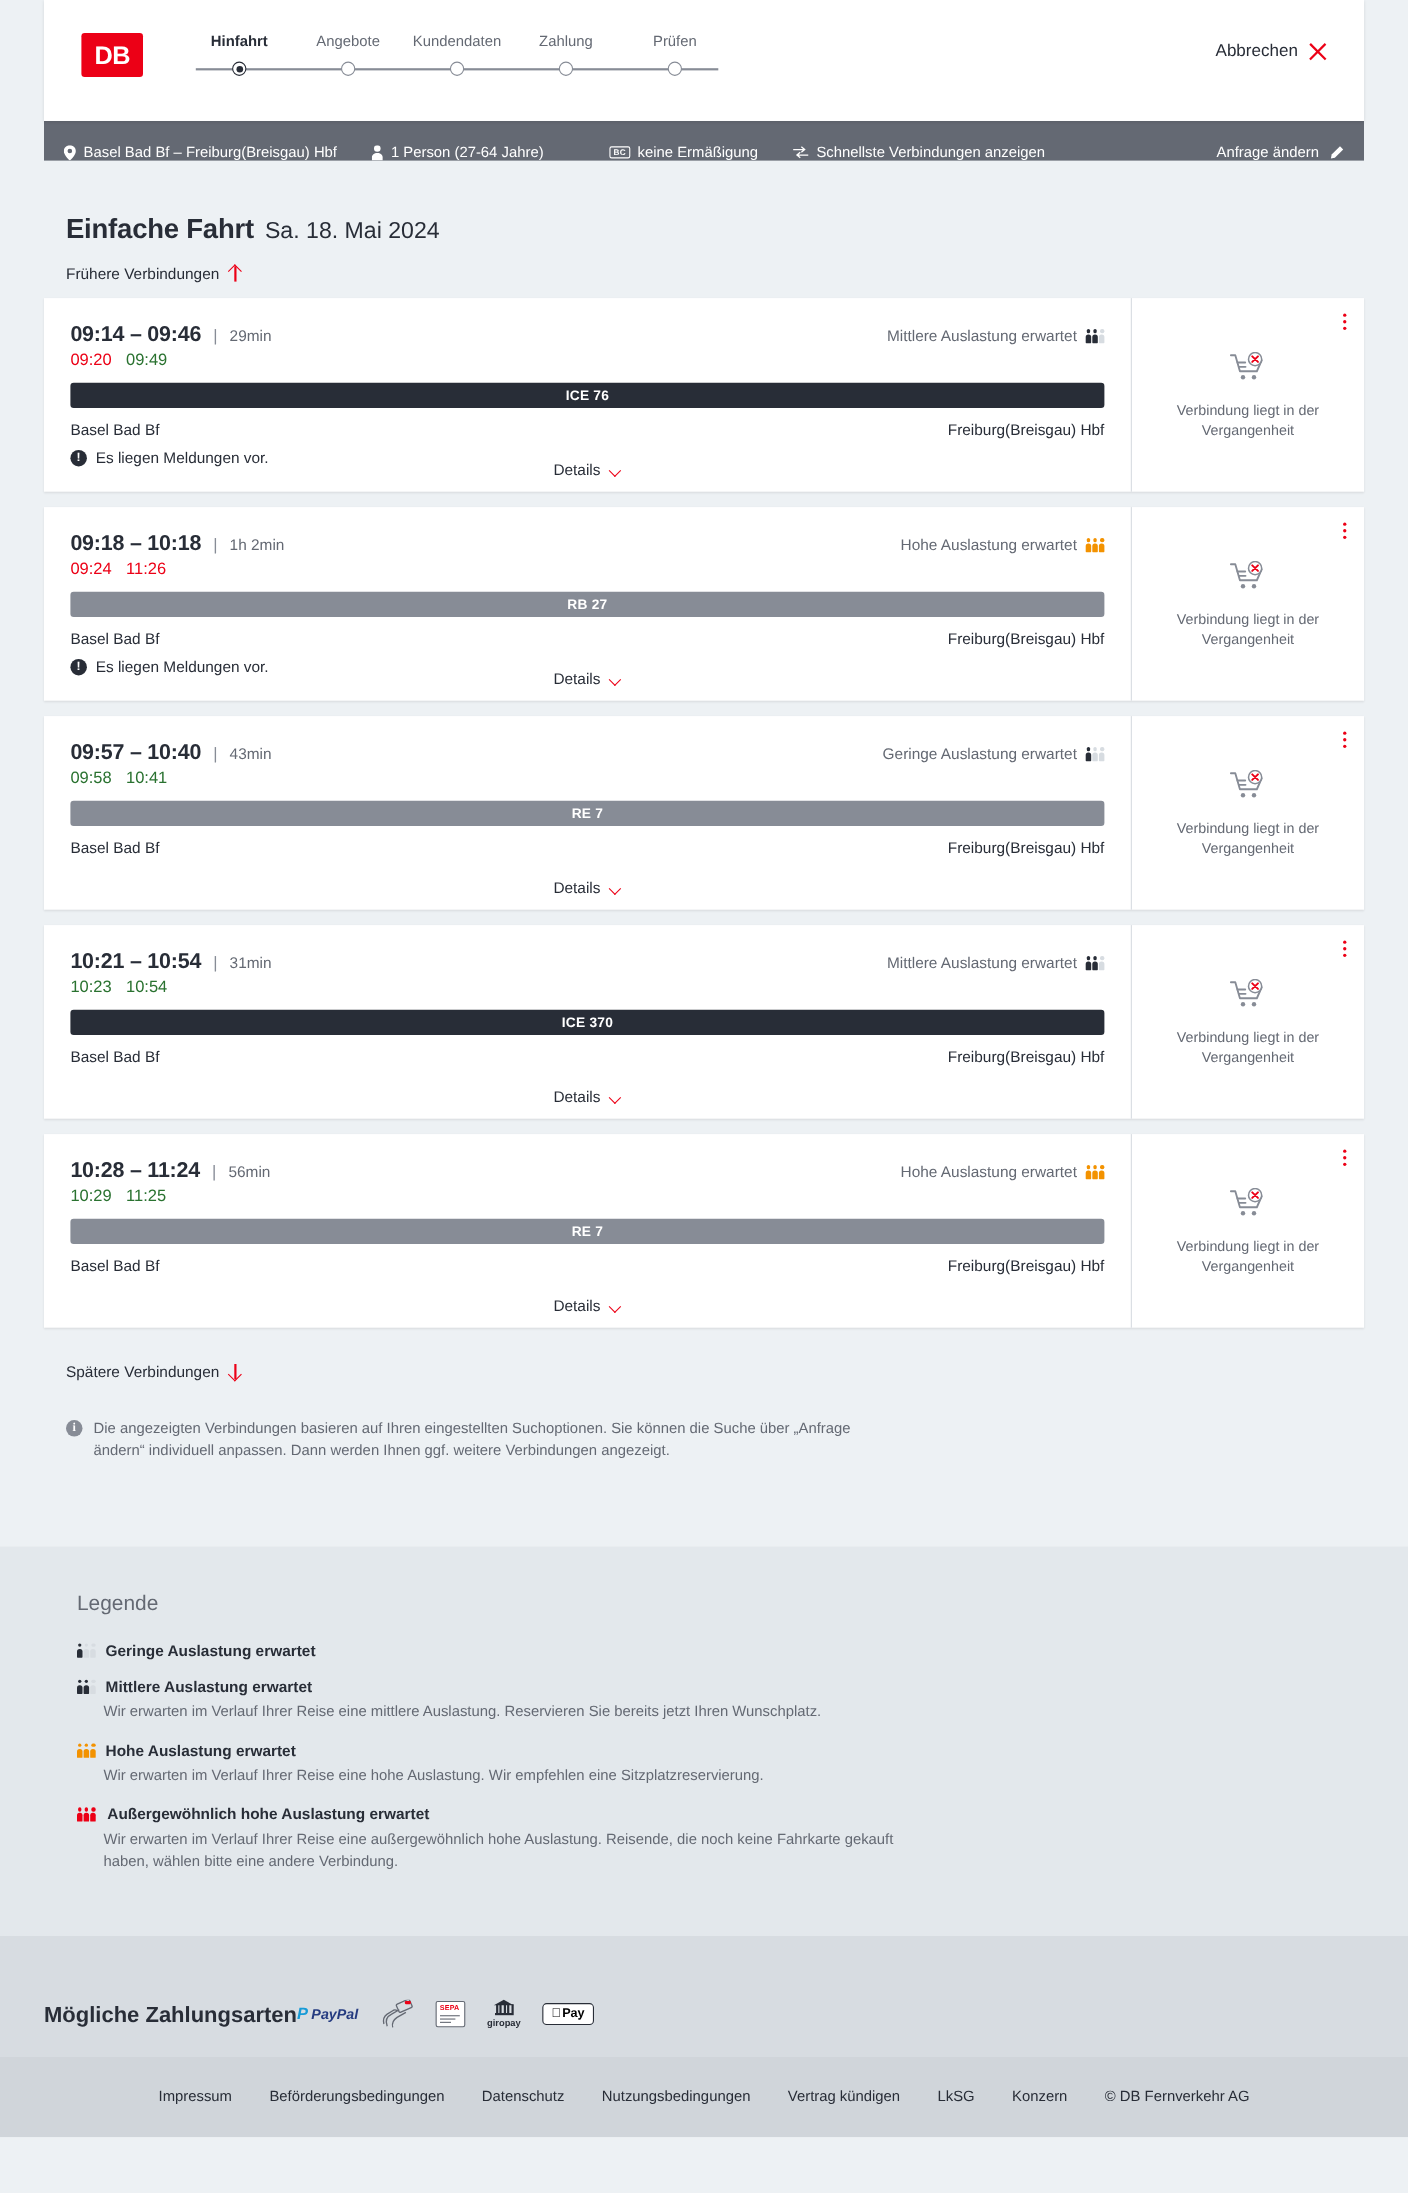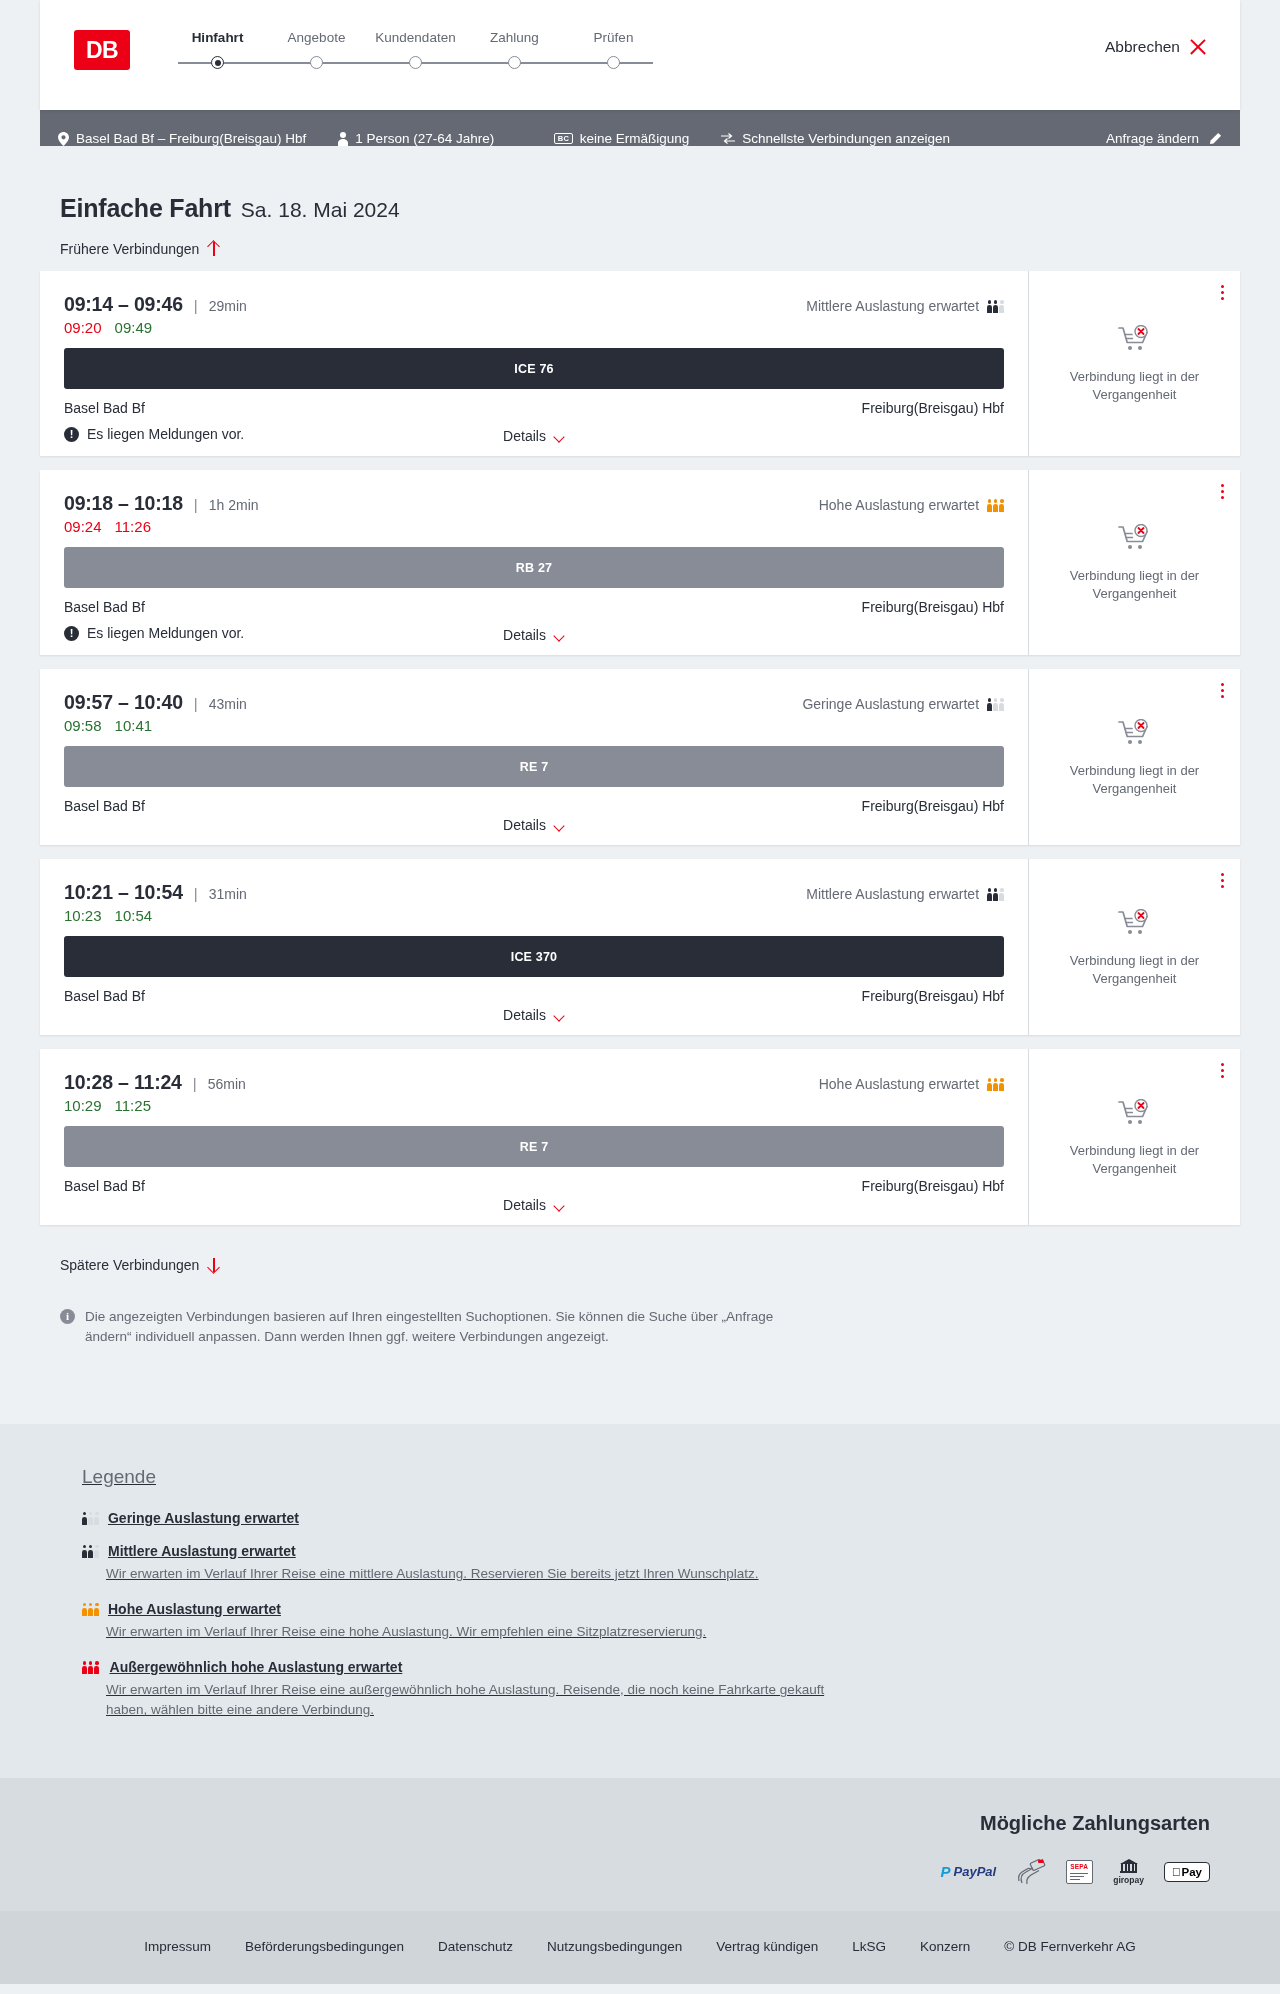--- a/index.html
+++ b/index.html
@@ -198,21 +198,21 @@
   .p-glyph .bd {
     position: absolute; bottom: 0; left: 0;
     width: 4.6px; height: 8px;
     border-radius: 2.3px 2.3px 0.6px 0.6px;
   }
   .real-times { margin-top: 3px; display: flex; gap: 13px; font-size: 15px; }
   .rt-delay { color: #ec0016; }
   .rt-ontime { color: #2a7230; }
   .product-bar {
     margin-top: 12px;
-    height: 41px;
+    height: 23px;
     border-radius: 3px;
     display: flex; align-items: center; justify-content: center;
     color: #fff;
     font-size: 12.5px;
     font-weight: bold;
     letter-spacing: .2px;
   }
   .pb-fern { background: #282d37; }
   .pb-nah  { background: #878c96; }
   .stations {
@@ -281,34 +281,33 @@
     background: #878c96; color: #fff;
     font-size: 11px; font-weight: bold;
     display: flex; align-items: center; justify-content: center;
     flex: none; margin-top: 2px;
     font-family: "Liberation Serif", serif;
   }
 
   
   .legend {
     background: #e3e8ec;
-    padding: 42px 0 40px 12px;
+    padding: 42px 0 40px 0;
     margin-top: 36px;
-    text-decoration: underline;
   }
   .legend-inner { margin: 0 40px; padding-left: 30px; }
   .legend h2 { font-size: 19px; font-weight: normal; color: #646973; margin-bottom: 22px; }
   .leg-item { margin-bottom: 17px; }
   .leg-head { display: flex; align-items: center; gap: 9px; }
   .leg-head .t { font-size: 14px; font-weight: bold; color: #282d37; }
   .leg-desc { font-size: 13.5px; color: #646973; margin-top: 5px; padding-left: 24px; line-height: 1.5; max-width: 760px; }
 
   
   .pay-foot { background: #d7dce1; padding: 34px 0 26px 0; }
-  .pay-inner { margin: 0 40px; display: flex; flex-direction: column; align-items: flex-end; padding-right: 30px; }
+  .pay-inner { margin: 0 40px; display: flex; flex-direction: row; align-items: flex-end; padding-right: 30px; }
   .pay-title { font-size: 20px; font-weight: bold; color: #282d37; }
   .pay-icons { display: flex; align-items: center; gap: 20px; margin-top: 24px; }
   .pay-logo { height: 26px; display: flex; align-items: center; justify-content: center; }
   .paypal { font-size: 13px; font-weight: bold; font-style: italic; color: #253b80; display:flex; align-items:center; gap:3px; }
   .paypal .pp-mark { color:#179bd7; font-size:15px; font-weight:bold; font-style:italic; }
   .sepa-box {
     width: 27px; height: 24px; border: 1.4px solid #646973; border-radius: 2px;
     position: relative; background:#fff;
   }
   .sepa-box .sepa-t { font-size: 6.5px; font-weight: bold; color: #ec0016; position:absolute; top:2px; left:3px; letter-spacing:.2px;}

